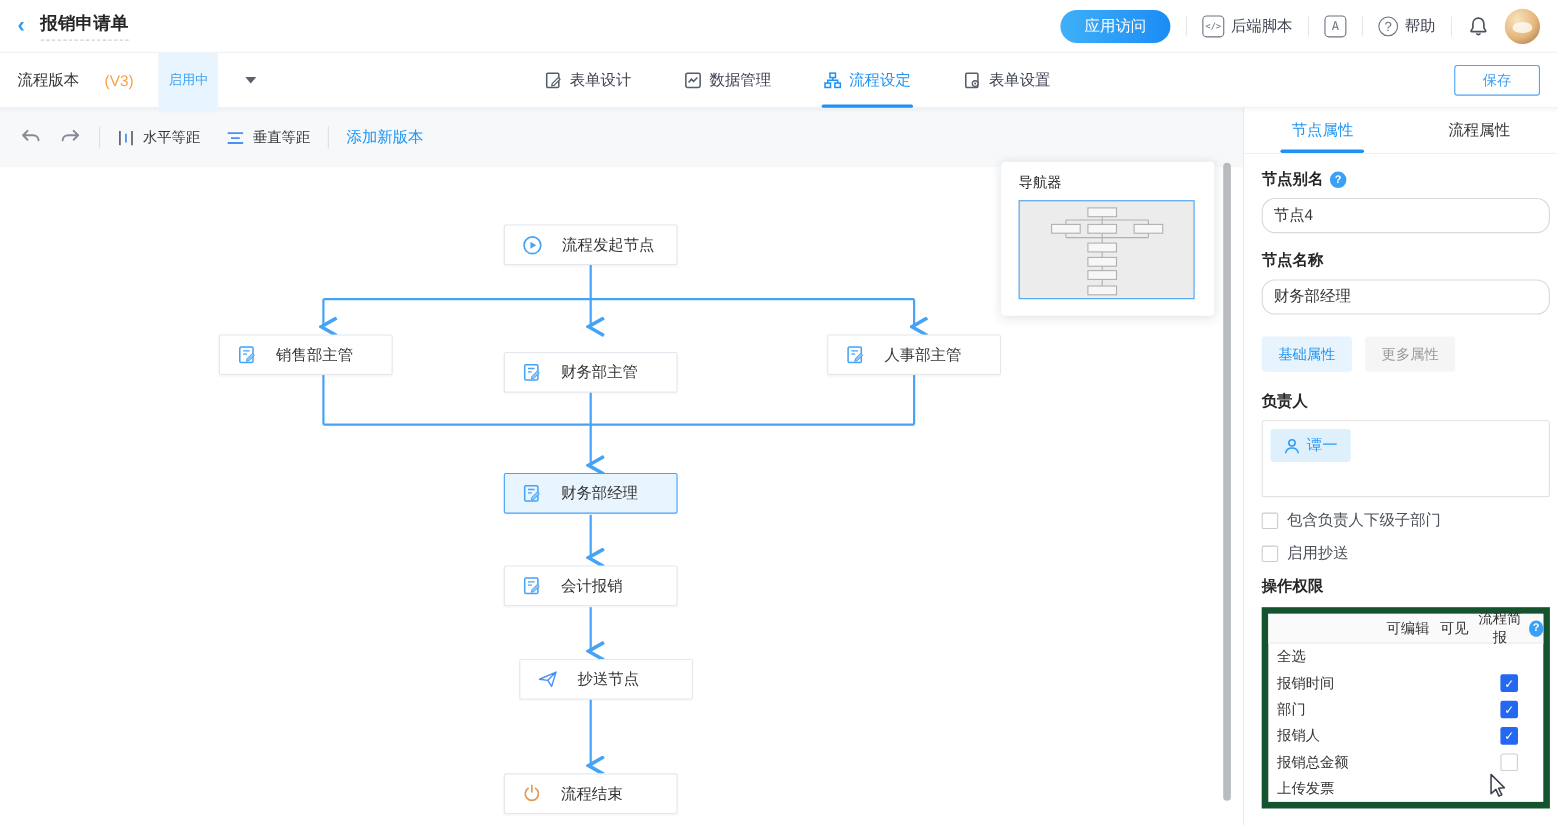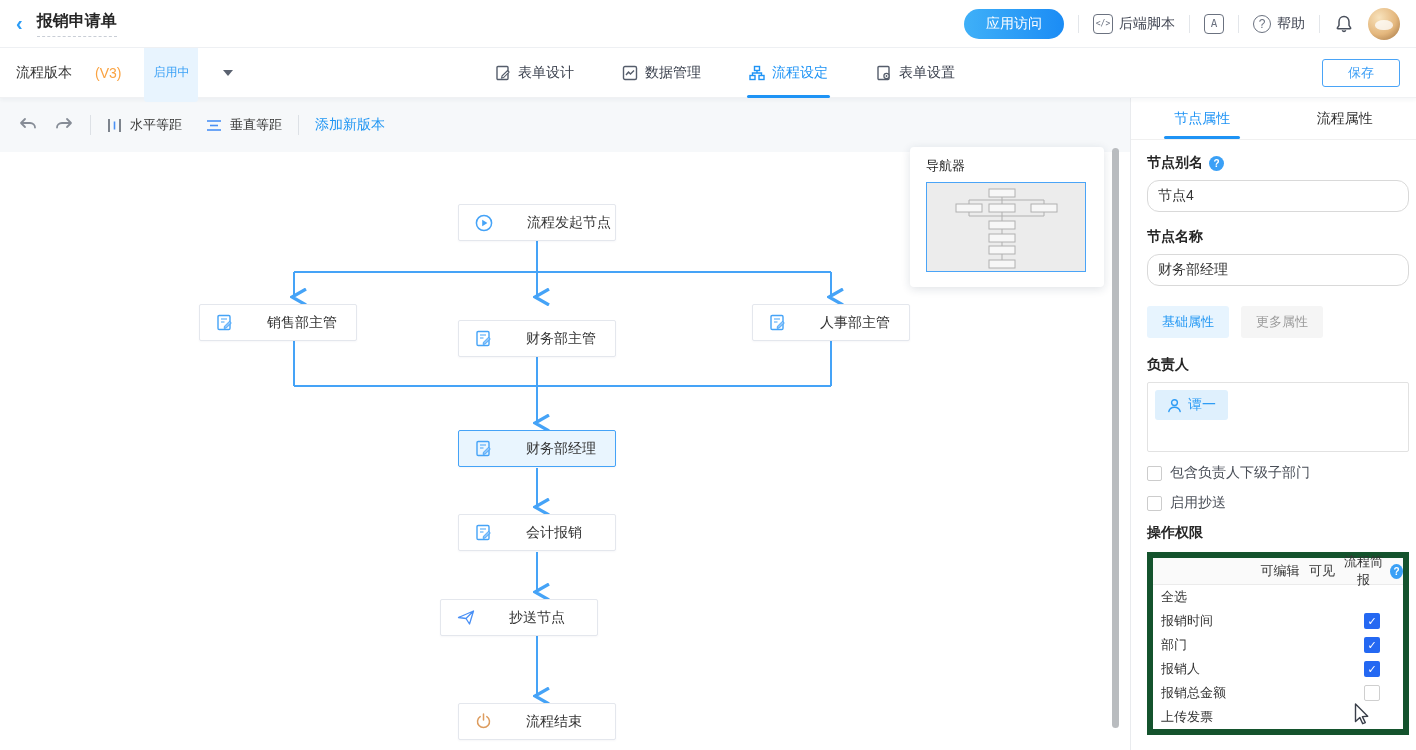--- a/index.html
+++ b/index.html
@@ -68,21 +68,21 @@
 
   
   .navigator { position:absolute; left:910px; top:49px; width:194px; height:140px; background:#fff;
     border-radius:4px; box-shadow:0 2px 10px rgba(30,50,80,.14); z-index:10; padding:10px 16px; }
   .nav-title { font-size:13px; color:#262626; margin-bottom:7px; }
   .nav-map { width:160px; height:90px; background:#ececec; border:1px solid #4aa4f7; }
 
   
   .flow-node { position:absolute; width:158px; height:37px; background:#fff;
     border:1px solid #e4e7ed; border-radius:2px; display:flex; align-items:center;
-    padding-left:16px; gap:34px; font-size:14px; color:#333; cursor:pointer; z-index:3;
+    padding-left:16px; gap:18px; font-size:14px; color:#333; cursor:pointer; z-index:3;
     box-shadow:0 1px 2px rgba(40,60,90,.04); }
   .flow-node.selected { border:1px solid #45a3f7; background:#e9f5fe; }
   .connectors { position:absolute; left:0; top:0; z-index:1; }
   .canvas-scrollbar { position:absolute; left:1112px; top:50px; width:7px; height:580px;
     background:#b9bcbf; border-radius:4px; z-index:12; cursor:pointer; }
 
   
   .panel { width:286px; height:652px; background:#fff; border-left:1px solid #e9ebee;
     position:relative; overflow:hidden; }
   .panel-tabs { display:flex; height:42px; border-bottom:1px solid #f0f0f0; }
@@ -319,21 +319,21 @@
 
       <div class="flow-node" style="left:458px;top:416px;">
         <svg width="17" height="17" viewBox="0 0 17 17">
             <rect x="2" y="1.5" width="12" height="14" rx="1.2" fill="none" stroke="#45a3f7" stroke-width="1.4"></rect>
             <path d="M5 5h6M5 8h3.5" stroke="#45a3f7" stroke-width="1.2"></path>
             <path d="M8.5 12.2l5-5 1.8 1.8-5 5-2.2.4z" fill="#8fc6fb" stroke="#45a3f7" stroke-width="0.9"></path>
           </svg>
         <span>会计报销</span>
       </div>
 
-      <div class="flow-node" style="left:440px;top:501px;">
+      <div class="flow-node" style="left:472px;top:501px;">
         <svg width="18" height="17" viewBox="0 0 18 17">
             <path d="M1.5 8.5L16.5 2l-4 13-3.5-5.5zM9 9.5l7.5-7.5" fill="none" stroke="#4a90f5" stroke-width="1.3" stroke-linejoin="round"></path>
           </svg>
         <span>抄送节点</span>
       </div>
 
       <div class="flow-node" style="left:458px;top:605px;">
         <svg width="17" height="17" viewBox="0 0 17 17">
             <path d="M5.2 3.6a6 6 0 1 0 6.6 0" fill="none" stroke="#dd9c5e" stroke-width="1.5" stroke-linecap="round"></path>
             <path d="M8.5 1v6" stroke="#dd9c5e" stroke-width="1.5" stroke-linecap="round"></path>

